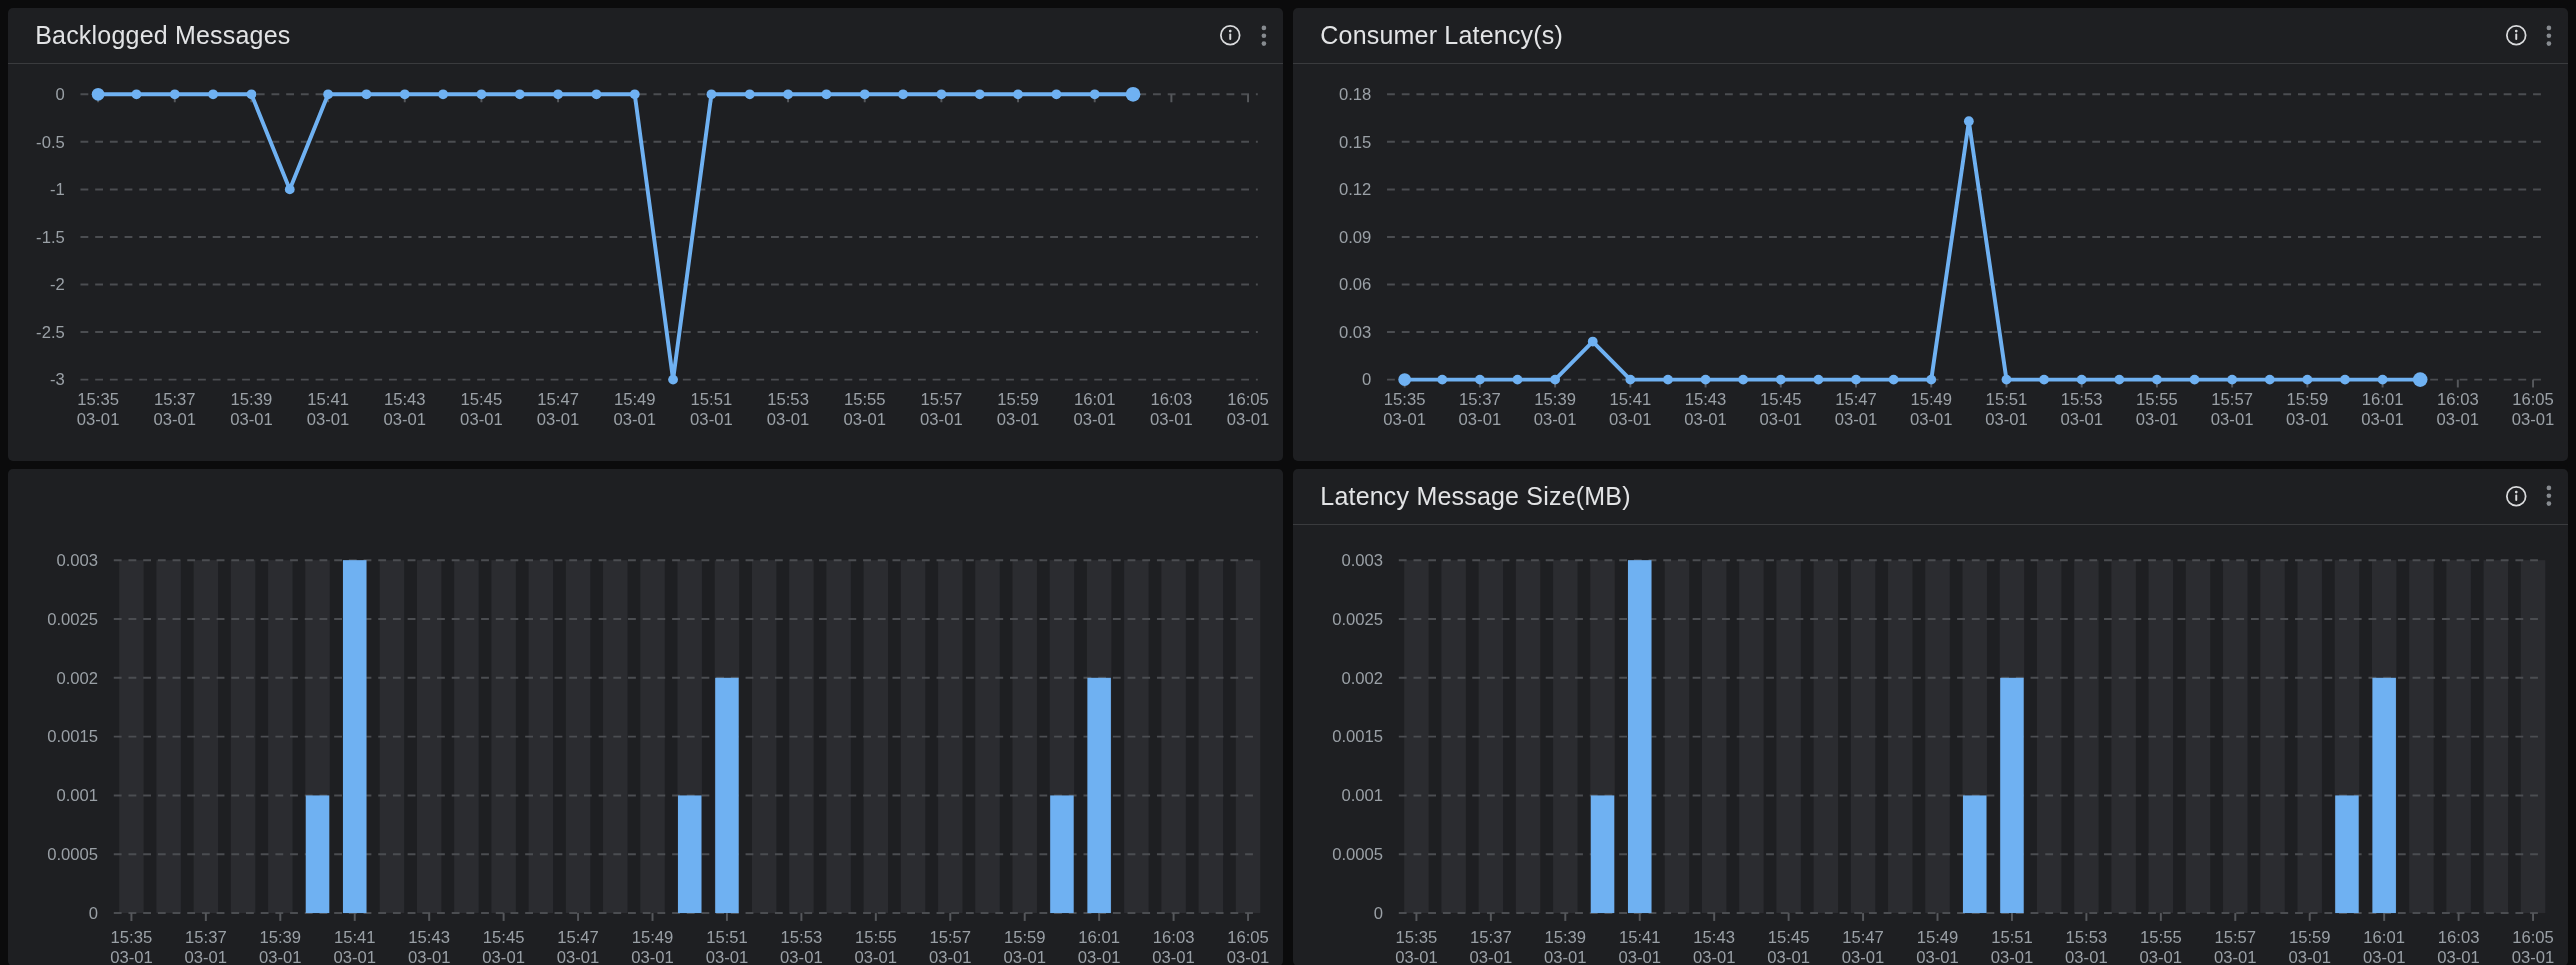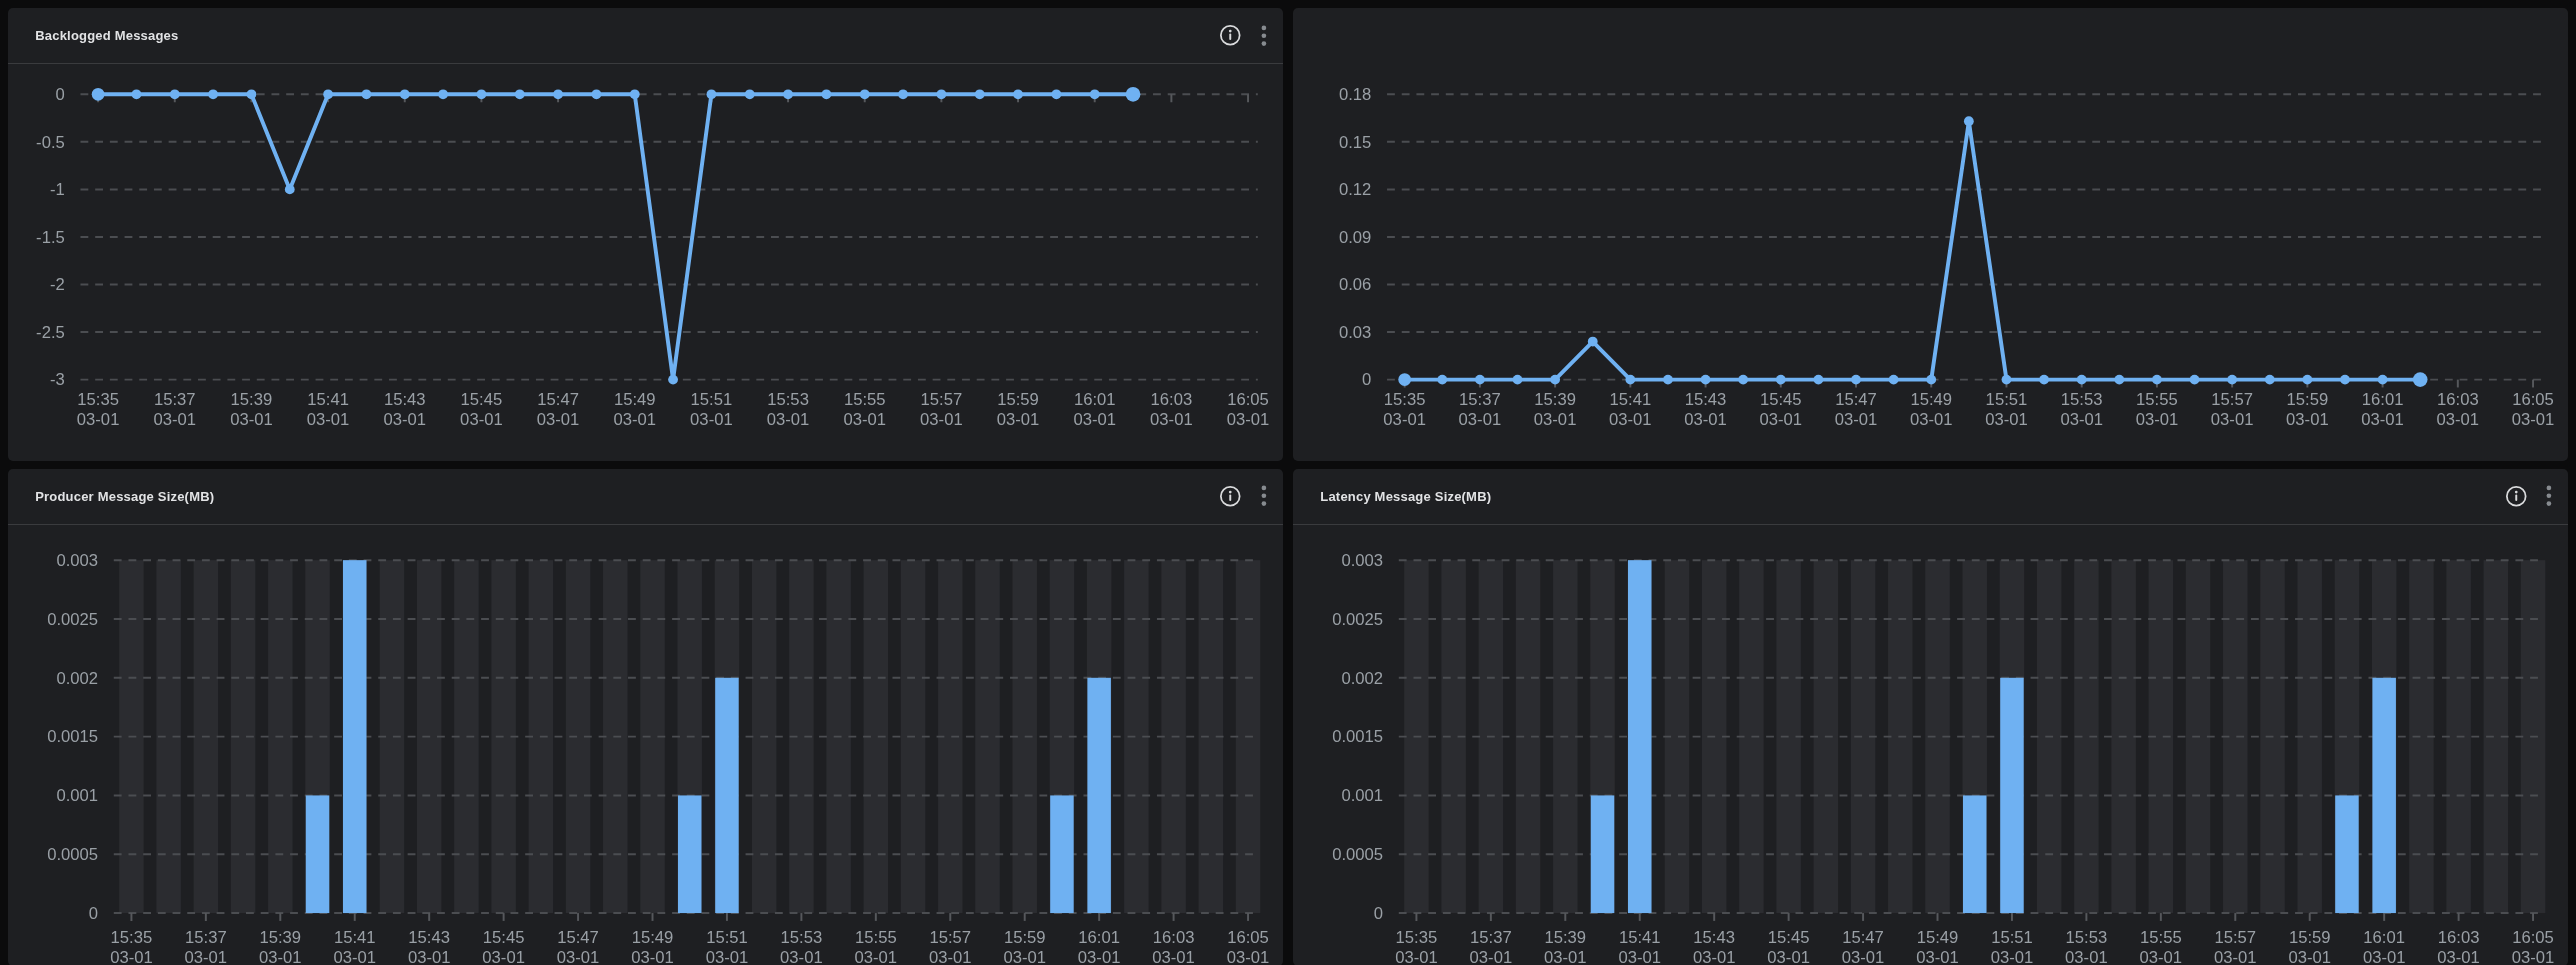--- a/index.html
+++ b/index.html
@@ -8,21 +8,21 @@
     --header-divider:#3a3b3e; --info-icon:#d9dadc; --kebab-icon:#878b90;
   }
   *{box-sizing:border-box;margin:0;padding:0}
   html,body{width:2576px;height:965px;overflow:hidden;background:var(--page-bg);
     font-family:"Liberation Sans","DejaVu Sans",sans-serif;}
   .grid{display:grid;grid-template-columns:1fr 1fr;grid-template-rows:453px 497px;
     column-gap:9.8px;row-gap:7.8px;padding:7.8px 7.8px 0 7.8px;width:100%;height:100%;}
   .panel{position:relative;background:var(--panel-bg);border-radius:4.9px;overflow:hidden;}
   .panel-header{position:relative;z-index:2;height:56px;display:flex;align-items:center;
     justify-content:space-between;padding:0 13.7px 0 27.4px;border-bottom:1px solid var(--header-divider);}
-  .panel-title{font-size:13px;font-weight:700;color:var(--title-text);letter-spacing:0.2px;}
+  .panel-title{font-size:25px;font-weight:400;color:var(--title-text);letter-spacing:0.2px;}
   .header-icons{display:flex;align-items:center;gap:13.7px;}
   .icon-btn{background:none;border:none;cursor:pointer;display:flex;align-items:center;
     justify-content:center;padding:2px;}
   svg.chart{position:absolute;inset:0;width:100%;height:100%;display:block;z-index:1;}
 </style>
 </head>
 <body>
 
 <main class="grid">
 
@@ -135,20 +135,39 @@
         <circle cx="952.9333333333333" cy="88" r="5" fill="var(--series-blue)"></circle>
         <circle cx="992.0666666666666" cy="88" r="5" fill="var(--series-blue)"></circle>
         <circle cx="1031.2" cy="88" r="5" fill="var(--series-blue)"></circle>
         <circle cx="1070.3333333333335" cy="88" r="5" fill="var(--series-blue)"></circle>
         <circle cx="1109.4666666666667" cy="88" r="5" fill="var(--series-blue)"></circle>
         <circle cx="1148.6" cy="88" r="7.5" fill="var(--series-blue)"></circle>
       </svg>
   </section>
 
   <section class="panel">
+    <header class="panel-header">
+      <h2 class="panel-title">Consumer Latency(s)</h2>
+      <div class="header-icons">
+        <button class="icon-btn" aria-label="panel info">
+          <svg width="22.5" height="22.5" viewBox="0 0 23 23">
+              <circle cx="11.5" cy="11.5" r="9.6" fill="none" stroke="var(--info-icon)" stroke-width="1.8"></circle>
+              <circle cx="11.5" cy="7.2" r="1.4" fill="var(--info-icon)"></circle>
+              <rect x="10.5" y="9.8" width="2" height="6.6" rx="1" fill="var(--info-icon)"></rect>
+            </svg>
+        </button>
+        <button class="icon-btn" aria-label="panel menu">
+          <svg width="7.8" height="23.5" viewBox="0 0 8 24">
+              <circle cx="4" cy="4" r="2.4" fill="var(--kebab-icon)"></circle>
+              <circle cx="4" cy="12" r="2.4" fill="var(--kebab-icon)"></circle>
+              <circle cx="4" cy="20" r="2.4" fill="var(--kebab-icon)"></circle>
+            </svg>
+        </button>
+      </div>
+    </header>
     <svg class="chart" viewBox="0 0 1302 462" preserveAspectRatio="none">
         <line x1="96" y1="88" x2="1276" y2="88" stroke="var(--grid-line)" stroke-width="2" stroke-dasharray="8 7"></line>
         <text x="80" y="94" text-anchor="end" fill="var(--axis-text)" font-size="17">0.18</text>
         <line x1="96" y1="136.5" x2="1276" y2="136.5" stroke="var(--grid-line)" stroke-width="2" stroke-dasharray="8 7"></line>
         <text x="80" y="142.5" text-anchor="end" fill="var(--axis-text)" font-size="17">0.15</text>
         <line x1="96" y1="185" x2="1276" y2="185" stroke="var(--grid-line)" stroke-width="2" stroke-dasharray="8 7"></line>
         <text x="80" y="191" text-anchor="end" fill="var(--axis-text)" font-size="17">0.12</text>
         <line x1="96" y1="233.5" x2="1276" y2="233.5" stroke="var(--grid-line)" stroke-width="2" stroke-dasharray="8 7"></line>
         <text x="80" y="239.5" text-anchor="end" fill="var(--axis-text)" font-size="17">0.09</text>
         <line x1="96" y1="282" x2="1276" y2="282" stroke="var(--grid-line)" stroke-width="2" stroke-dasharray="8 7"></line>
@@ -231,22 +250,126 @@
         <circle cx="958.8" cy="379" r="5" fill="var(--series-blue)"></circle>
         <circle cx="997.1999999999999" cy="379" r="5" fill="var(--series-blue)"></circle>
         <circle cx="1035.6" cy="379" r="5" fill="var(--series-blue)"></circle>
         <circle cx="1074" cy="379" r="5" fill="var(--series-blue)"></circle>
         <circle cx="1112.4" cy="379" r="5" fill="var(--series-blue)"></circle>
         <circle cx="1150.8" cy="379" r="7.5" fill="var(--series-blue)"></circle>
       </svg>
   </section>
 
   <section class="panel">
+    <svg class="chart" viewBox="0 0 1302 507" preserveAspectRatio="none">
+        <rect x="113.5" y="93" width="25" height="360" fill="var(--stripe)"></rect>
+        <rect x="151.5" y="93" width="25" height="360" fill="var(--stripe)"></rect>
+        <rect x="189.5" y="93" width="25" height="360" fill="var(--stripe)"></rect>
+        <rect x="227.5" y="93" width="25" height="360" fill="var(--stripe)"></rect>
+        <rect x="265.5" y="93" width="25" height="360" fill="var(--stripe)"></rect>
+        <rect x="303.5" y="93" width="25" height="360" fill="var(--stripe)"></rect>
+        <rect x="341.5" y="93" width="25" height="360" fill="var(--stripe)"></rect>
+        <rect x="379.5" y="93" width="25" height="360" fill="var(--stripe)"></rect>
+        <rect x="417.5" y="93" width="25" height="360" fill="var(--stripe)"></rect>
+        <rect x="455.5" y="93" width="25" height="360" fill="var(--stripe)"></rect>
+        <rect x="493.5" y="93" width="25" height="360" fill="var(--stripe)"></rect>
+        <rect x="531.5" y="93" width="25" height="360" fill="var(--stripe)"></rect>
+        <rect x="569.5" y="93" width="25" height="360" fill="var(--stripe)"></rect>
+        <rect x="607.5" y="93" width="25" height="360" fill="var(--stripe)"></rect>
+        <rect x="645.5" y="93" width="25" height="360" fill="var(--stripe)"></rect>
+        <rect x="683.5" y="93" width="25" height="360" fill="var(--stripe)"></rect>
+        <rect x="721.5" y="93" width="25" height="360" fill="var(--stripe)"></rect>
+        <rect x="759.5" y="93" width="25" height="360" fill="var(--stripe)"></rect>
+        <rect x="797.5" y="93" width="25" height="360" fill="var(--stripe)"></rect>
+        <rect x="835.5" y="93" width="25" height="360" fill="var(--stripe)"></rect>
+        <rect x="873.5" y="93" width="25" height="360" fill="var(--stripe)"></rect>
+        <rect x="911.5" y="93" width="25" height="360" fill="var(--stripe)"></rect>
+        <rect x="949.5" y="93" width="25" height="360" fill="var(--stripe)"></rect>
+        <rect x="987.5" y="93" width="25" height="360" fill="var(--stripe)"></rect>
+        <rect x="1025.5" y="93" width="25" height="360" fill="var(--stripe)"></rect>
+        <rect x="1063.5" y="93" width="25" height="360" fill="var(--stripe)"></rect>
+        <rect x="1101.5" y="93" width="25" height="360" fill="var(--stripe)"></rect>
+        <rect x="1139.5" y="93" width="25" height="360" fill="var(--stripe)"></rect>
+        <rect x="1177.5" y="93" width="25" height="360" fill="var(--stripe)"></rect>
+        <rect x="1215.5" y="93" width="25" height="360" fill="var(--stripe)"></rect>
+        <rect x="1253.5" y="93" width="25" height="360" fill="var(--stripe)"></rect>
+        <line x1="108" y1="93" x2="1276" y2="93" stroke="var(--grid-line)" stroke-width="2" stroke-dasharray="8 7"></line>
+        <text x="92" y="99" text-anchor="end" fill="var(--axis-text)" font-size="17">0.003</text>
+        <line x1="108" y1="153" x2="1276" y2="153" stroke="var(--grid-line)" stroke-width="2" stroke-dasharray="8 7"></line>
+        <text x="92" y="159" text-anchor="end" fill="var(--axis-text)" font-size="17">0.0025</text>
+        <line x1="108" y1="213" x2="1276" y2="213" stroke="var(--grid-line)" stroke-width="2" stroke-dasharray="8 7"></line>
+        <text x="92" y="219" text-anchor="end" fill="var(--axis-text)" font-size="17">0.002</text>
+        <line x1="108" y1="273" x2="1276" y2="273" stroke="var(--grid-line)" stroke-width="2" stroke-dasharray="8 7"></line>
+        <text x="92" y="279" text-anchor="end" fill="var(--axis-text)" font-size="17">0.0015</text>
+        <line x1="108" y1="333" x2="1276" y2="333" stroke="var(--grid-line)" stroke-width="2" stroke-dasharray="8 7"></line>
+        <text x="92" y="339" text-anchor="end" fill="var(--axis-text)" font-size="17">0.001</text>
+        <line x1="108" y1="393" x2="1276" y2="393" stroke="var(--grid-line)" stroke-width="2" stroke-dasharray="8 7"></line>
+        <text x="92" y="399" text-anchor="end" fill="var(--axis-text)" font-size="17">0.0005</text>
+        <line x1="108" y1="453" x2="1276" y2="453" stroke="var(--grid-line)" stroke-width="2" stroke-dasharray="8 7"></line>
+        <text x="92" y="459" text-anchor="end" fill="var(--axis-text)" font-size="17">0</text>
+        <line x1="126" y1="453" x2="126" y2="461" stroke="var(--tick-mark)" stroke-width="2"></line>
+        <text x="126" y="484" text-anchor="middle" fill="var(--axis-text)" font-size="17">15:35</text>
+        <text x="126" y="504" text-anchor="middle" fill="var(--axis-text)" font-size="17">03-01</text>
+        <line x1="202" y1="453" x2="202" y2="461" stroke="var(--tick-mark)" stroke-width="2"></line>
+        <text x="202" y="484" text-anchor="middle" fill="var(--axis-text)" font-size="17">15:37</text>
+        <text x="202" y="504" text-anchor="middle" fill="var(--axis-text)" font-size="17">03-01</text>
+        <line x1="278" y1="453" x2="278" y2="461" stroke="var(--tick-mark)" stroke-width="2"></line>
+        <text x="278" y="484" text-anchor="middle" fill="var(--axis-text)" font-size="17">15:39</text>
+        <text x="278" y="504" text-anchor="middle" fill="var(--axis-text)" font-size="17">03-01</text>
+        <line x1="354" y1="453" x2="354" y2="461" stroke="var(--tick-mark)" stroke-width="2"></line>
+        <text x="354" y="484" text-anchor="middle" fill="var(--axis-text)" font-size="17">15:41</text>
+        <text x="354" y="504" text-anchor="middle" fill="var(--axis-text)" font-size="17">03-01</text>
+        <line x1="430" y1="453" x2="430" y2="461" stroke="var(--tick-mark)" stroke-width="2"></line>
+        <text x="430" y="484" text-anchor="middle" fill="var(--axis-text)" font-size="17">15:43</text>
+        <text x="430" y="504" text-anchor="middle" fill="var(--axis-text)" font-size="17">03-01</text>
+        <line x1="506" y1="453" x2="506" y2="461" stroke="var(--tick-mark)" stroke-width="2"></line>
+        <text x="506" y="484" text-anchor="middle" fill="var(--axis-text)" font-size="17">15:45</text>
+        <text x="506" y="504" text-anchor="middle" fill="var(--axis-text)" font-size="17">03-01</text>
+        <line x1="582" y1="453" x2="582" y2="461" stroke="var(--tick-mark)" stroke-width="2"></line>
+        <text x="582" y="484" text-anchor="middle" fill="var(--axis-text)" font-size="17">15:47</text>
+        <text x="582" y="504" text-anchor="middle" fill="var(--axis-text)" font-size="17">03-01</text>
+        <line x1="658" y1="453" x2="658" y2="461" stroke="var(--tick-mark)" stroke-width="2"></line>
+        <text x="658" y="484" text-anchor="middle" fill="var(--axis-text)" font-size="17">15:49</text>
+        <text x="658" y="504" text-anchor="middle" fill="var(--axis-text)" font-size="17">03-01</text>
+        <line x1="734" y1="453" x2="734" y2="461" stroke="var(--tick-mark)" stroke-width="2"></line>
+        <text x="734" y="484" text-anchor="middle" fill="var(--axis-text)" font-size="17">15:51</text>
+        <text x="734" y="504" text-anchor="middle" fill="var(--axis-text)" font-size="17">03-01</text>
+        <line x1="810" y1="453" x2="810" y2="461" stroke="var(--tick-mark)" stroke-width="2"></line>
+        <text x="810" y="484" text-anchor="middle" fill="var(--axis-text)" font-size="17">15:53</text>
+        <text x="810" y="504" text-anchor="middle" fill="var(--axis-text)" font-size="17">03-01</text>
+        <line x1="886" y1="453" x2="886" y2="461" stroke="var(--tick-mark)" stroke-width="2"></line>
+        <text x="886" y="484" text-anchor="middle" fill="var(--axis-text)" font-size="17">15:55</text>
+        <text x="886" y="504" text-anchor="middle" fill="var(--axis-text)" font-size="17">03-01</text>
+        <line x1="962" y1="453" x2="962" y2="461" stroke="var(--tick-mark)" stroke-width="2"></line>
+        <text x="962" y="484" text-anchor="middle" fill="var(--axis-text)" font-size="17">15:57</text>
+        <text x="962" y="504" text-anchor="middle" fill="var(--axis-text)" font-size="17">03-01</text>
+        <line x1="1038" y1="453" x2="1038" y2="461" stroke="var(--tick-mark)" stroke-width="2"></line>
+        <text x="1038" y="484" text-anchor="middle" fill="var(--axis-text)" font-size="17">15:59</text>
+        <text x="1038" y="504" text-anchor="middle" fill="var(--axis-text)" font-size="17">03-01</text>
+        <line x1="1114" y1="453" x2="1114" y2="461" stroke="var(--tick-mark)" stroke-width="2"></line>
+        <text x="1114" y="484" text-anchor="middle" fill="var(--axis-text)" font-size="17">16:01</text>
+        <text x="1114" y="504" text-anchor="middle" fill="var(--axis-text)" font-size="17">03-01</text>
+        <line x1="1190" y1="453" x2="1190" y2="461" stroke="var(--tick-mark)" stroke-width="2"></line>
+        <text x="1190" y="484" text-anchor="middle" fill="var(--axis-text)" font-size="17">16:03</text>
+        <text x="1190" y="504" text-anchor="middle" fill="var(--axis-text)" font-size="17">03-01</text>
+        <line x1="1266" y1="453" x2="1266" y2="461" stroke="var(--tick-mark)" stroke-width="2"></line>
+        <text x="1266" y="484" text-anchor="middle" fill="var(--axis-text)" font-size="17">16:05</text>
+        <text x="1266" y="504" text-anchor="middle" fill="var(--axis-text)" font-size="17">03-01</text>
+        <rect x="304" y="333" width="24" height="120" fill="var(--series-blue)"></rect>
+        <rect x="342" y="93" width="24" height="360" fill="var(--series-blue)"></rect>
+        <rect x="684" y="333" width="24" height="120" fill="var(--series-blue)"></rect>
+        <rect x="722" y="213" width="24" height="240" fill="var(--series-blue)"></rect>
+        <rect x="1064" y="333" width="24" height="120" fill="var(--series-blue)"></rect>
+        <rect x="1102" y="213" width="24" height="240" fill="var(--series-blue)"></rect>
+      </svg>
+  </section>
+
+  <section class="panel">
     <header class="panel-header">
-      <h2 class="panel-title">Producer Message Size(MB)</h2>
+      <h2 class="panel-title">Latency Message Size(MB)</h2>
       <div class="header-icons">
         <button class="icon-btn" aria-label="panel info">
           <svg width="22.5" height="22.5" viewBox="0 0 23 23">
               <circle cx="11.5" cy="11.5" r="9.6" fill="none" stroke="var(--info-icon)" stroke-width="1.8"></circle>
               <circle cx="11.5" cy="7.2" r="1.4" fill="var(--info-icon)"></circle>
               <rect x="10.5" y="9.8" width="2" height="6.6" rx="1" fill="var(--info-icon)"></rect>
             </svg>
         </button>
         <button class="icon-btn" aria-label="panel menu">
           <svg width="7.8" height="23.5" viewBox="0 0 8 24">
@@ -353,137 +476,14 @@
         <text x="1266" y="504" text-anchor="middle" fill="var(--axis-text)" font-size="17">03-01</text>
         <rect x="304" y="333" width="24" height="120" fill="var(--series-blue)"></rect>
         <rect x="342" y="93" width="24" height="360" fill="var(--series-blue)"></rect>
         <rect x="684" y="333" width="24" height="120" fill="var(--series-blue)"></rect>
         <rect x="722" y="213" width="24" height="240" fill="var(--series-blue)"></rect>
         <rect x="1064" y="333" width="24" height="120" fill="var(--series-blue)"></rect>
         <rect x="1102" y="213" width="24" height="240" fill="var(--series-blue)"></rect>
       </svg>
   </section>
 
-  <section class="panel">
-    <header class="panel-header">
-      <h2 class="panel-title">Latency Message Size(MB)</h2>
-      <div class="header-icons">
-        <button class="icon-btn" aria-label="panel info">
-          <svg width="22.5" height="22.5" viewBox="0 0 23 23">
-              <circle cx="11.5" cy="11.5" r="9.6" fill="none" stroke="var(--info-icon)" stroke-width="1.8"></circle>
-              <circle cx="11.5" cy="7.2" r="1.4" fill="var(--info-icon)"></circle>
-              <rect x="10.5" y="9.8" width="2" height="6.6" rx="1" fill="var(--info-icon)"></rect>
-            </svg>
-        </button>
-        <button class="icon-btn" aria-label="panel menu">
-          <svg width="7.8" height="23.5" viewBox="0 0 8 24">
-              <circle cx="4" cy="4" r="2.4" fill="var(--kebab-icon)"></circle>
-              <circle cx="4" cy="12" r="2.4" fill="var(--kebab-icon)"></circle>
-              <circle cx="4" cy="20" r="2.4" fill="var(--kebab-icon)"></circle>
-            </svg>
-        </button>
-      </div>
-    </header>
-    <svg class="chart" viewBox="0 0 1302 507" preserveAspectRatio="none">
-        <rect x="113.5" y="93" width="25" height="360" fill="var(--stripe)"></rect>
-        <rect x="151.5" y="93" width="25" height="360" fill="var(--stripe)"></rect>
-        <rect x="189.5" y="93" width="25" height="360" fill="var(--stripe)"></rect>
-        <rect x="227.5" y="93" width="25" height="360" fill="var(--stripe)"></rect>
-        <rect x="265.5" y="93" width="25" height="360" fill="var(--stripe)"></rect>
-        <rect x="303.5" y="93" width="25" height="360" fill="var(--stripe)"></rect>
-        <rect x="341.5" y="93" width="25" height="360" fill="var(--stripe)"></rect>
-        <rect x="379.5" y="93" width="25" height="360" fill="var(--stripe)"></rect>
-        <rect x="417.5" y="93" width="25" height="360" fill="var(--stripe)"></rect>
-        <rect x="455.5" y="93" width="25" height="360" fill="var(--stripe)"></rect>
-        <rect x="493.5" y="93" width="25" height="360" fill="var(--stripe)"></rect>
-        <rect x="531.5" y="93" width="25" height="360" fill="var(--stripe)"></rect>
-        <rect x="569.5" y="93" width="25" height="360" fill="var(--stripe)"></rect>
-        <rect x="607.5" y="93" width="25" height="360" fill="var(--stripe)"></rect>
-        <rect x="645.5" y="93" width="25" height="360" fill="var(--stripe)"></rect>
-        <rect x="683.5" y="93" width="25" height="360" fill="var(--stripe)"></rect>
-        <rect x="721.5" y="93" width="25" height="360" fill="var(--stripe)"></rect>
-        <rect x="759.5" y="93" width="25" height="360" fill="var(--stripe)"></rect>
-        <rect x="797.5" y="93" width="25" height="360" fill="var(--stripe)"></rect>
-        <rect x="835.5" y="93" width="25" height="360" fill="var(--stripe)"></rect>
-        <rect x="873.5" y="93" width="25" height="360" fill="var(--stripe)"></rect>
-        <rect x="911.5" y="93" width="25" height="360" fill="var(--stripe)"></rect>
-        <rect x="949.5" y="93" width="25" height="360" fill="var(--stripe)"></rect>
-        <rect x="987.5" y="93" width="25" height="360" fill="var(--stripe)"></rect>
-        <rect x="1025.5" y="93" width="25" height="360" fill="var(--stripe)"></rect>
-        <rect x="1063.5" y="93" width="25" height="360" fill="var(--stripe)"></rect>
-        <rect x="1101.5" y="93" width="25" height="360" fill="var(--stripe)"></rect>
-        <rect x="1139.5" y="93" width="25" height="360" fill="var(--stripe)"></rect>
-        <rect x="1177.5" y="93" width="25" height="360" fill="var(--stripe)"></rect>
-        <rect x="1215.5" y="93" width="25" height="360" fill="var(--stripe)"></rect>
-        <rect x="1253.5" y="93" width="25" height="360" fill="var(--stripe)"></rect>
-        <line x1="108" y1="93" x2="1276" y2="93" stroke="var(--grid-line)" stroke-width="2" stroke-dasharray="8 7"></line>
-        <text x="92" y="99" text-anchor="end" fill="var(--axis-text)" font-size="17">0.003</text>
-        <line x1="108" y1="153" x2="1276" y2="153" stroke="var(--grid-line)" stroke-width="2" stroke-dasharray="8 7"></line>
-        <text x="92" y="159" text-anchor="end" fill="var(--axis-text)" font-size="17">0.0025</text>
-        <line x1="108" y1="213" x2="1276" y2="213" stroke="var(--grid-line)" stroke-width="2" stroke-dasharray="8 7"></line>
-        <text x="92" y="219" text-anchor="end" fill="var(--axis-text)" font-size="17">0.002</text>
-        <line x1="108" y1="273" x2="1276" y2="273" stroke="var(--grid-line)" stroke-width="2" stroke-dasharray="8 7"></line>
-        <text x="92" y="279" text-anchor="end" fill="var(--axis-text)" font-size="17">0.0015</text>
-        <line x1="108" y1="333" x2="1276" y2="333" stroke="var(--grid-line)" stroke-width="2" stroke-dasharray="8 7"></line>
-        <text x="92" y="339" text-anchor="end" fill="var(--axis-text)" font-size="17">0.001</text>
-        <line x1="108" y1="393" x2="1276" y2="393" stroke="var(--grid-line)" stroke-width="2" stroke-dasharray="8 7"></line>
-        <text x="92" y="399" text-anchor="end" fill="var(--axis-text)" font-size="17">0.0005</text>
-        <line x1="108" y1="453" x2="1276" y2="453" stroke="var(--grid-line)" stroke-width="2" stroke-dasharray="8 7"></line>
-        <text x="92" y="459" text-anchor="end" fill="var(--axis-text)" font-size="17">0</text>
-        <line x1="126" y1="453" x2="126" y2="461" stroke="var(--tick-mark)" stroke-width="2"></line>
-        <text x="126" y="484" text-anchor="middle" fill="var(--axis-text)" font-size="17">15:35</text>
-        <text x="126" y="504" text-anchor="middle" fill="var(--axis-text)" font-size="17">03-01</text>
-        <line x1="202" y1="453" x2="202" y2="461" stroke="var(--tick-mark)" stroke-width="2"></line>
-        <text x="202" y="484" text-anchor="middle" fill="var(--axis-text)" font-size="17">15:37</text>
-        <text x="202" y="504" text-anchor="middle" fill="var(--axis-text)" font-size="17">03-01</text>
-        <line x1="278" y1="453" x2="278" y2="461" stroke="var(--tick-mark)" stroke-width="2"></line>
-        <text x="278" y="484" text-anchor="middle" fill="var(--axis-text)" font-size="17">15:39</text>
-        <text x="278" y="504" text-anchor="middle" fill="var(--axis-text)" font-size="17">03-01</text>
-        <line x1="354" y1="453" x2="354" y2="461" stroke="var(--tick-mark)" stroke-width="2"></line>
-        <text x="354" y="484" text-anchor="middle" fill="var(--axis-text)" font-size="17">15:41</text>
-        <text x="354" y="504" text-anchor="middle" fill="var(--axis-text)" font-size="17">03-01</text>
-        <line x1="430" y1="453" x2="430" y2="461" stroke="var(--tick-mark)" stroke-width="2"></line>
-        <text x="430" y="484" text-anchor="middle" fill="var(--axis-text)" font-size="17">15:43</text>
-        <text x="430" y="504" text-anchor="middle" fill="var(--axis-text)" font-size="17">03-01</text>
-        <line x1="506" y1="453" x2="506" y2="461" stroke="var(--tick-mark)" stroke-width="2"></line>
-        <text x="506" y="484" text-anchor="middle" fill="var(--axis-text)" font-size="17">15:45</text>
-        <text x="506" y="504" text-anchor="middle" fill="var(--axis-text)" font-size="17">03-01</text>
-        <line x1="582" y1="453" x2="582" y2="461" stroke="var(--tick-mark)" stroke-width="2"></line>
-        <text x="582" y="484" text-anchor="middle" fill="var(--axis-text)" font-size="17">15:47</text>
-        <text x="582" y="504" text-anchor="middle" fill="var(--axis-text)" font-size="17">03-01</text>
-        <line x1="658" y1="453" x2="658" y2="461" stroke="var(--tick-mark)" stroke-width="2"></line>
-        <text x="658" y="484" text-anchor="middle" fill="var(--axis-text)" font-size="17">15:49</text>
-        <text x="658" y="504" text-anchor="middle" fill="var(--axis-text)" font-size="17">03-01</text>
-        <line x1="734" y1="453" x2="734" y2="461" stroke="var(--tick-mark)" stroke-width="2"></line>
-        <text x="734" y="484" text-anchor="middle" fill="var(--axis-text)" font-size="17">15:51</text>
-        <text x="734" y="504" text-anchor="middle" fill="var(--axis-text)" font-size="17">03-01</text>
-        <line x1="810" y1="453" x2="810" y2="461" stroke="var(--tick-mark)" stroke-width="2"></line>
-        <text x="810" y="484" text-anchor="middle" fill="var(--axis-text)" font-size="17">15:53</text>
-        <text x="810" y="504" text-anchor="middle" fill="var(--axis-text)" font-size="17">03-01</text>
-        <line x1="886" y1="453" x2="886" y2="461" stroke="var(--tick-mark)" stroke-width="2"></line>
-        <text x="886" y="484" text-anchor="middle" fill="var(--axis-text)" font-size="17">15:55</text>
-        <text x="886" y="504" text-anchor="middle" fill="var(--axis-text)" font-size="17">03-01</text>
-        <line x1="962" y1="453" x2="962" y2="461" stroke="var(--tick-mark)" stroke-width="2"></line>
-        <text x="962" y="484" text-anchor="middle" fill="var(--axis-text)" font-size="17">15:57</text>
-        <text x="962" y="504" text-anchor="middle" fill="var(--axis-text)" font-size="17">03-01</text>
-        <line x1="1038" y1="453" x2="1038" y2="461" stroke="var(--tick-mark)" stroke-width="2"></line>
-        <text x="1038" y="484" text-anchor="middle" fill="var(--axis-text)" font-size="17">15:59</text>
-        <text x="1038" y="504" text-anchor="middle" fill="var(--axis-text)" font-size="17">03-01</text>
-        <line x1="1114" y1="453" x2="1114" y2="461" stroke="var(--tick-mark)" stroke-width="2"></line>
-        <text x="1114" y="484" text-anchor="middle" fill="var(--axis-text)" font-size="17">16:01</text>
-        <text x="1114" y="504" text-anchor="middle" fill="var(--axis-text)" font-size="17">03-01</text>
-        <line x1="1190" y1="453" x2="1190" y2="461" stroke="var(--tick-mark)" stroke-width="2"></line>
-        <text x="1190" y="484" text-anchor="middle" fill="var(--axis-text)" font-size="17">16:03</text>
-        <text x="1190" y="504" text-anchor="middle" fill="var(--axis-text)" font-size="17">03-01</text>
-        <line x1="1266" y1="453" x2="1266" y2="461" stroke="var(--tick-mark)" stroke-width="2"></line>
-        <text x="1266" y="484" text-anchor="middle" fill="var(--axis-text)" font-size="17">16:05</text>
-        <text x="1266" y="504" text-anchor="middle" fill="var(--axis-text)" font-size="17">03-01</text>
-        <rect x="304" y="333" width="24" height="120" fill="var(--series-blue)"></rect>
-        <rect x="342" y="93" width="24" height="360" fill="var(--series-blue)"></rect>
-        <rect x="684" y="333" width="24" height="120" fill="var(--series-blue)"></rect>
-        <rect x="722" y="213" width="24" height="240" fill="var(--series-blue)"></rect>
-        <rect x="1064" y="333" width="24" height="120" fill="var(--series-blue)"></rect>
-        <rect x="1102" y="213" width="24" height="240" fill="var(--series-blue)"></rect>
-      </svg>
-  </section>
-
 </main>
 
 
 </body></html>

